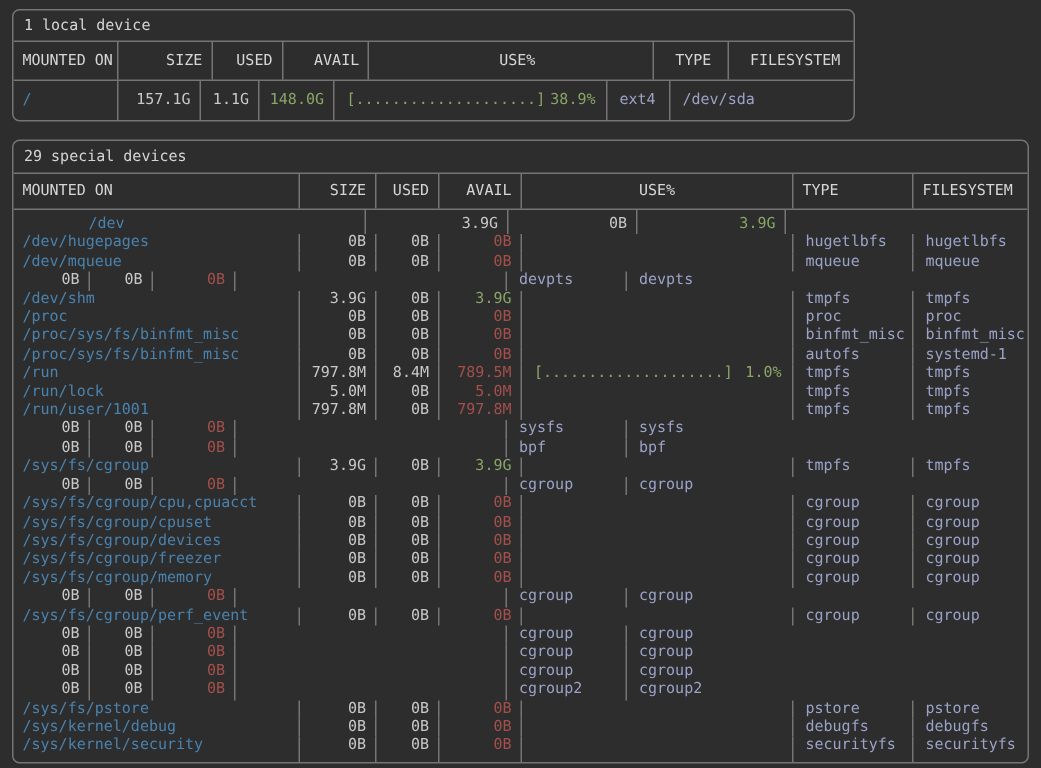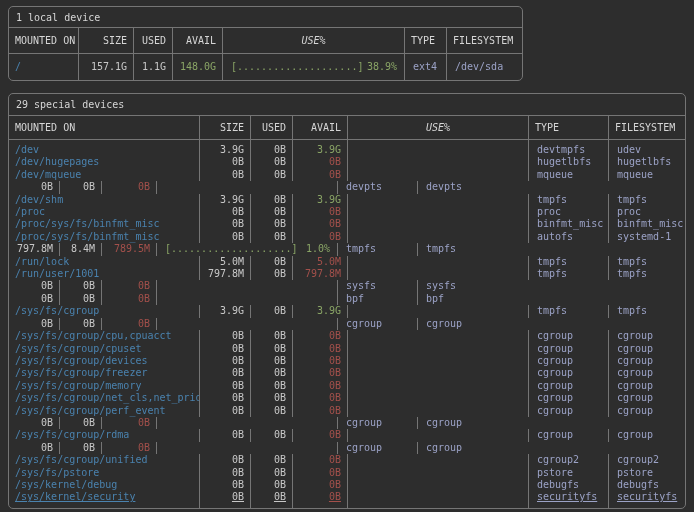--- a/index.html
+++ b/index.html
@@ -21,47 +21,47 @@
     font-size: 10px;
     color: var(--fg);
   }
   .page { padding: 6px 8px 0 8px; }
   .panel {
     border: 1px solid var(--border);
     border-radius: 5px;
     background: var(--bg);
     overflow: hidden;
   }
-  .t1 { width: 515px; margin-bottom: 12px; }
+  .t1 { width: 562px; margin-bottom: 12px; }
   .t2 { width: 678px; }
   .panel-title {
     padding: 0 7px;
     border-bottom: 1px solid var(--border);
     color: var(--fg-bright);
     white-space: nowrap;
   }
   .t1 .panel-title { height: 21px; line-height: 21px; }
   .t2 .panel-title { height: 22px; line-height: 22px; }
-  .thead { display: flex; border-bottom: 1px solid var(--border); color: var(--fg-bright); }
+  .thead { display: flex; border-bottom: 1px solid var(--border); color: var(--fg-bright); justify-content: space-between; }
   .t1 .thead .cell { line-height: 25px; }
   .t2 .thead .cell { line-height: 23px; }
   .row { display: flex; }
   .t1 .tbody .row .cell { line-height: 26px; }
   .t2 .tbody .row .cell { line-height: 12.4px; }
-  .t2 .tbody .row:first-child .cell { padding-top: 4px; }
-  .t2 .tbody .row:last-child .cell { padding-bottom: 4px; text-decoration: underline; }
+  .t2 .tbody .row:first-child .cell { padding-top: 4px; margin-left: 44px; }
+  .t2 .tbody .row:last-child .cell { padding-bottom: 4px; }
   .cell {
     padding: 0 6px;
     white-space: nowrap;
     overflow: hidden;
     flex: 0 0 auto;
   }
   .cell:not(:last-child) { border-right: 1px solid var(--border); }
   .ar { text-align: right; }
-  .thead .col4 { text-align: center; font-style: italic; }
+  .thead .col4 { text-align: center; }
   .tbody .col5, .tbody .col6 { padding-left: 8px; }
   .use { display: flex; justify-content: space-between; padding: 0 7px 0 8px; }
   .c-blue { color: var(--blue); }
   .c-green { color: var(--green); }
   .c-red { color: var(--red); }
   .c-lav { color: var(--lav); }
   
   .t1 .col0 { width: 70px; }  .t1 .col1 { width: 55px; }
   .t1 .col2 { width: 39px; }  .t1 .col3 { width: 50px; }
   .t1 .col4 { width: 182px; } .t1 .col5 { width: 42px; }
@@ -181,20 +181,21 @@
         <div class="row">
           <div class="cell col0 c-blue">/proc/sys/fs/binfmt_misc</div>
           <div class="cell col1 ar">0B</div>
           <div class="cell col2 ar">0B</div>
           <div class="cell col3 ar c-red">0B</div>
           <div class="cell col4 use"></div>
           <div class="cell col5 c-lav">autofs</div>
           <div class="cell col6 c-lav">systemd-1</div>
         </div>
         <div class="row">
+          <div class="cell col0 c-blue">/run</div>
           <div class="cell col1 ar">797.8M</div>
           <div class="cell col2 ar">8.4M</div>
           <div class="cell col3 ar c-red">789.5M</div>
           <div class="cell col4 use">
             <span class="c-green">[....................]</span>
             <span class="c-green">1.0%</span>
           </div>
           <div class="cell col5 c-lav">tmpfs</div>
           <div class="cell col6 c-lav">tmpfs</div>
         </div>
@@ -288,21 +289,20 @@
         <div class="row">
           <div class="cell col0 c-blue">/sys/fs/cgroup/memory</div>
           <div class="cell col1 ar">0B</div>
           <div class="cell col2 ar">0B</div>
           <div class="cell col3 ar c-red">0B</div>
           <div class="cell col4 use"></div>
           <div class="cell col5 c-lav">cgroup</div>
           <div class="cell col6 c-lav">cgroup</div>
         </div>
         <div class="row">
-          <div class="cell col0 c-blue">/sys/fs/cgroup/net_cls,net_prio</div>
           <div class="cell col1 ar">0B</div>
           <div class="cell col2 ar">0B</div>
           <div class="cell col3 ar c-red">0B</div>
           <div class="cell col4 use"></div>
           <div class="cell col5 c-lav">cgroup</div>
           <div class="cell col6 c-lav">cgroup</div>
         </div>
         <div class="row">
           <div class="cell col0 c-blue">/sys/fs/cgroup/perf_event</div>
           <div class="cell col1 ar">0B</div>
@@ -314,38 +314,36 @@
         </div>
         <div class="row">
           <div class="cell col1 ar">0B</div>
           <div class="cell col2 ar">0B</div>
           <div class="cell col3 ar c-red">0B</div>
           <div class="cell col4 use"></div>
           <div class="cell col5 c-lav">cgroup</div>
           <div class="cell col6 c-lav">cgroup</div>
         </div>
         <div class="row">
-          <div class="cell col0 c-blue">/sys/fs/cgroup/rdma</div>
-          <div class="cell col1 ar">0B</div>
-          <div class="cell col2 ar">0B</div>
-          <div class="cell col3 ar c-red">0B</div>
-          <div class="cell col4 use"></div>
-          <div class="cell col5 c-lav">cgroup</div>
-          <div class="cell col6 c-lav">cgroup</div>
-        </div>
-        <div class="row">
-          <div class="cell col1 ar">0B</div>
-          <div class="cell col2 ar">0B</div>
-          <div class="cell col3 ar c-red">0B</div>
-          <div class="cell col4 use"></div>
-          <div class="cell col5 c-lav">cgroup</div>
-          <div class="cell col6 c-lav">cgroup</div>
-        </div>
-        <div class="row">
-          <div class="cell col0 c-blue">/sys/fs/cgroup/unified</div>
+          <div class="cell col1 ar">0B</div>
+          <div class="cell col2 ar">0B</div>
+          <div class="cell col3 ar c-red">0B</div>
+          <div class="cell col4 use"></div>
+          <div class="cell col5 c-lav">cgroup</div>
+          <div class="cell col6 c-lav">cgroup</div>
+        </div>
+        <div class="row">
+          <div class="cell col1 ar">0B</div>
+          <div class="cell col2 ar">0B</div>
+          <div class="cell col3 ar c-red">0B</div>
+          <div class="cell col4 use"></div>
+          <div class="cell col5 c-lav">cgroup</div>
+          <div class="cell col6 c-lav">cgroup</div>
+        </div>
+        <div class="row">
           <div class="cell col1 ar">0B</div>
           <div class="cell col2 ar">0B</div>
           <div class="cell col3 ar c-red">0B</div>
           <div class="cell col4 use"></div>
           <div class="cell col5 c-lav">cgroup2</div>
           <div class="cell col6 c-lav">cgroup2</div>
         </div>
         <div class="row">
           <div class="cell col0 c-blue">/sys/fs/pstore</div>
           <div class="cell col1 ar">0B</div>

